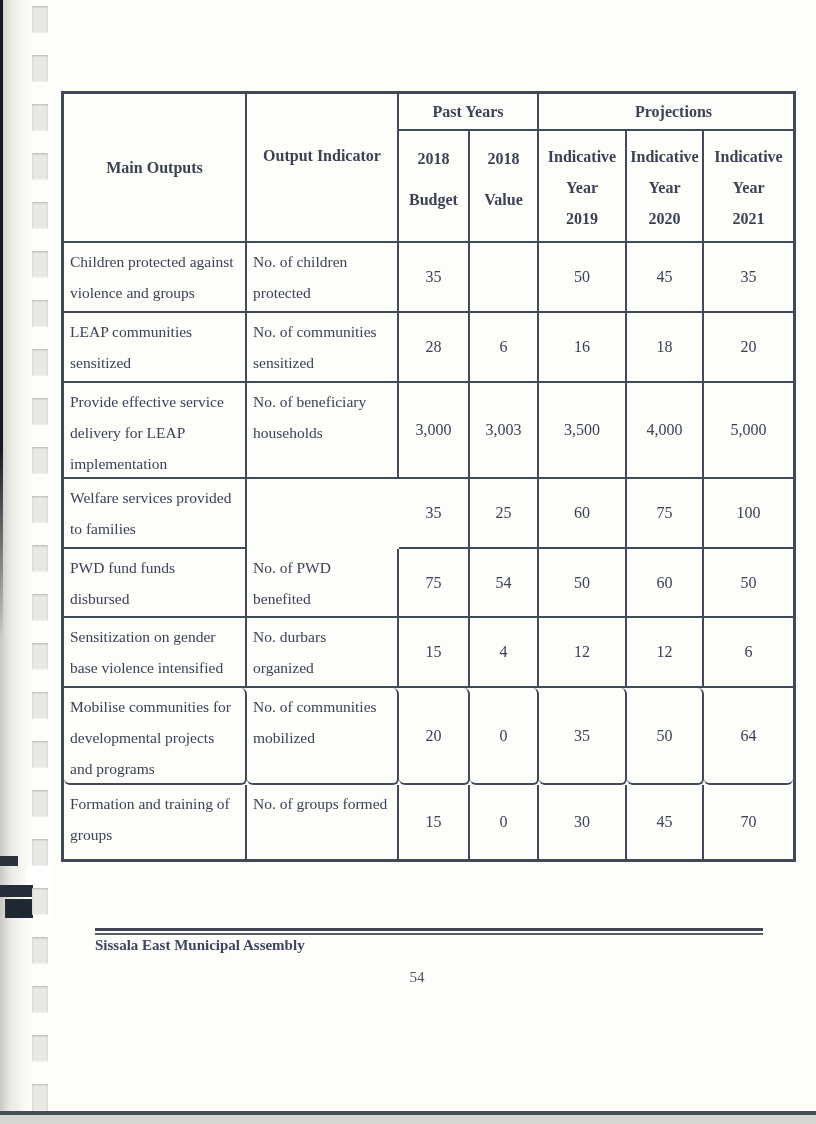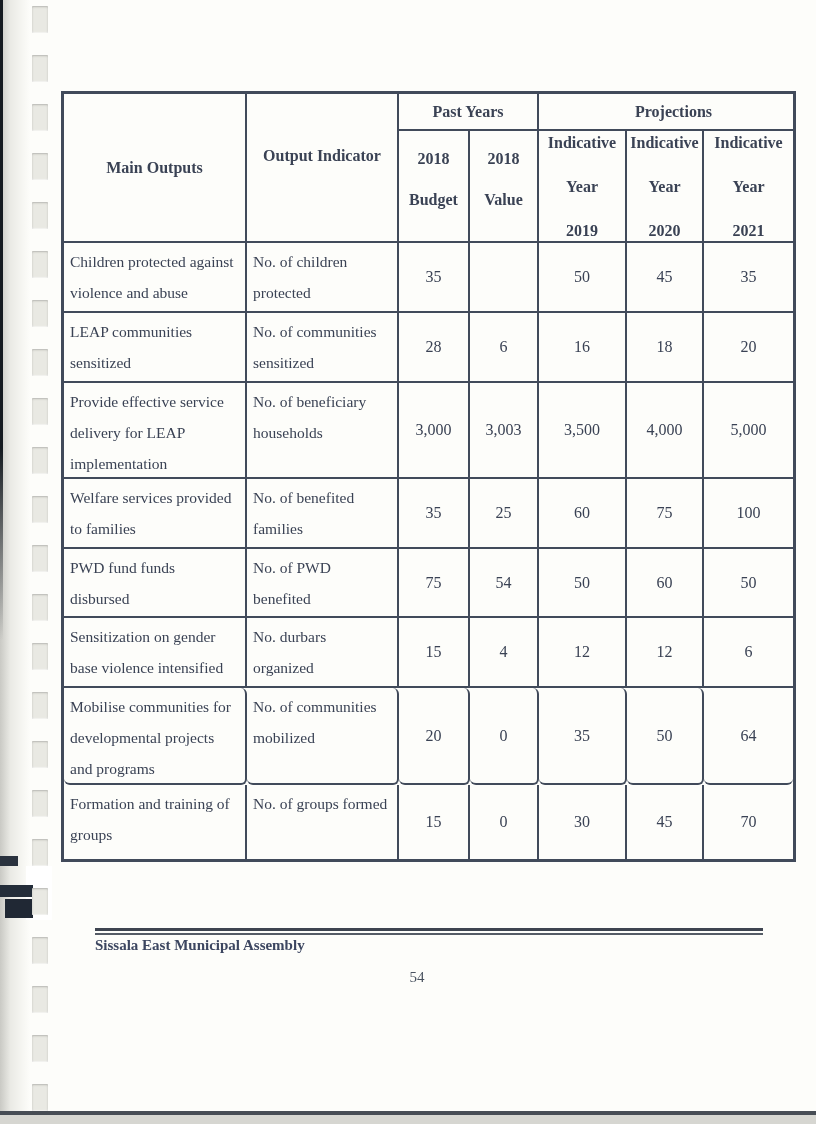--- a/index.html
+++ b/index.html
@@ -51,21 +51,21 @@
   .cell{border-right:2px solid var(--bd);border-bottom:2px solid var(--bd);overflow:hidden;}
   .nr{border-right:none;}
   .nb{border-bottom:none;}
   .hd{display:flex;align-items:center;justify-content:center;font-weight:bold;font-size:16px;text-align:center;}
   .co{grid-column:1;grid-row:1/3;padding-bottom:0;}
   .ci{grid-column:2;grid-row:1/3;padding-bottom:24px;text-align:right;}
   .py{grid-column:3/5;grid-row:1;}
   .pj{grid-column:5/8;grid-row:1;padding-left:15px;}
   .sub{flex-direction:column;justify-content:flex-start;line-height:20px;}
   .sub.two{padding-top:18px;gap:21px;}
-  .sub.three{padding-top:2px;gap:24px;}
+  .sub.three{padding-top:16px;gap:11px;}
   .s3{grid-column:3;grid-row:2;}
   .s4{grid-column:4;grid-row:2;}
   .s5{grid-column:5;grid-row:2;}
   .s6{grid-column:6;grid-row:2;}
   .s7{grid-column:7;grid-row:2;}
   .c1{grid-column:1;} .c2{grid-column:2;} .c3{grid-column:3;} .c4{grid-column:4;}
   .c5{grid-column:5;} .c6{grid-column:6;} .c7{grid-column:7;}
   .r1{grid-row:3;} .r2{grid-row:4;} .r3{grid-row:5;} .r4{grid-row:6;}
   .r5{grid-row:7;} .r6{grid-row:8;} .r7{grid-row:9;border-radius:6px;} .r8{grid-row:10;}
   .txt{padding:3px 2px 0 6px;line-height:31px;font-size:15.5px;white-space:pre-wrap;}
@@ -149,21 +149,21 @@
       <div>Year</div>
       <div>2020</div>
     </div>
     <div class="cell hd sub three s7 nr">
       <div>Indicative</div>
       <div>Year</div>
       <div>2021</div>
     </div>
 
     <div class="cell txt c1 r1">Children protected against
-violence and abuse</div>
+violence and groups</div>
     <div class="cell txt c2 r1">No. of children
 protected</div>
     <div class="cell num c3 r1">35</div>
     <div class="cell num c4 r1"></div>
     <div class="cell num c5 r1">50</div>
     <div class="cell num c6 r1">45</div>
     <div class="cell num c7 r1 nr">35</div>
 
     <div class="cell txt c1 r2">LEAP communities
 sensitized</div>
@@ -181,22 +181,20 @@
     <div class="cell txt c2 r3">No. of beneficiary
 households</div>
     <div class="cell num c3 r3">3,000</div>
     <div class="cell num c4 r3">3,003</div>
     <div class="cell num c5 r3">3,500</div>
     <div class="cell num c6 r3">4,000</div>
     <div class="cell num c7 r3 nr">5,000</div>
 
     <div class="cell txt c1 r4">Welfare services provided
 to families</div>
-    <div class="cell txt c2 r4">No. of benefited
-families</div>
     <div class="cell num c3 r4">35</div>
     <div class="cell num c4 r4">25</div>
     <div class="cell num c5 r4">60</div>
     <div class="cell num c6 r4">75</div>
     <div class="cell num c7 r4 nr">100</div>
 
     <div class="cell txt c1 r5">PWD fund funds
 disbursed</div>
     <div class="cell txt c2 r5">No. of PWD
 benefited</div>

